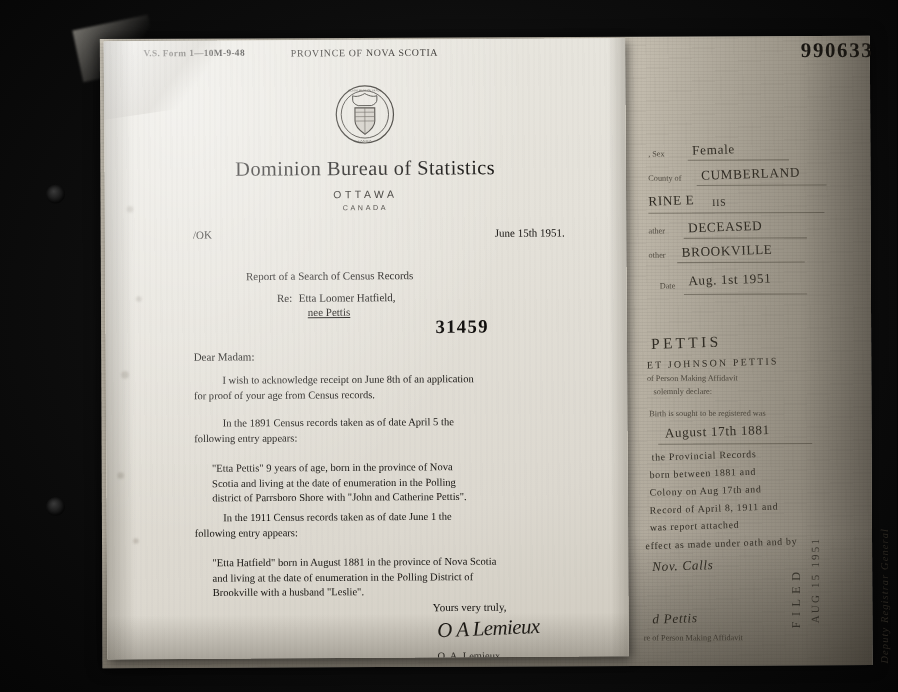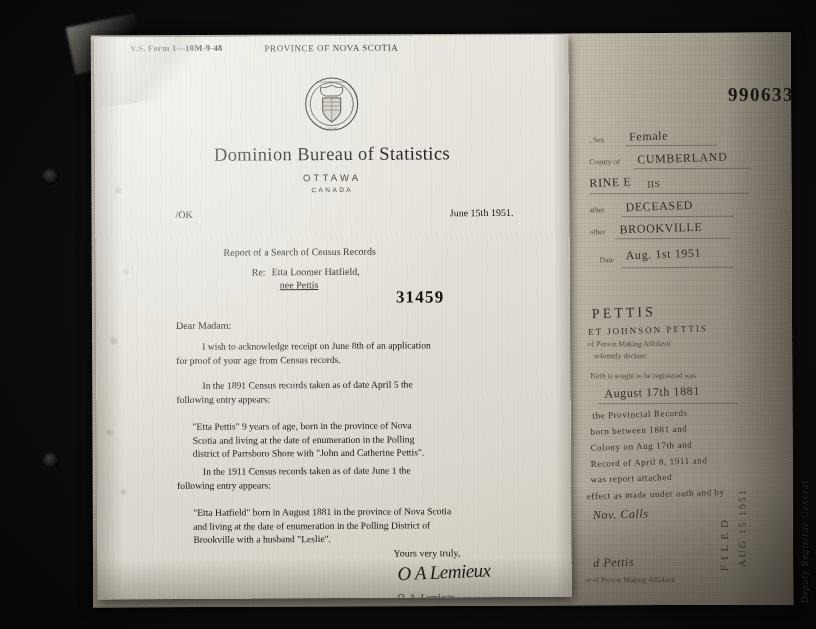--- a/index.html
+++ b/index.html
@@ -106,21 +106,20 @@
   
   #serial {
     position: absolute;
     right: 22px;
     top: 36px;
     font-family: "Liberation Serif", serif;
     font-size: 19px;
     font-weight: bold;
     letter-spacing: 1.5px;
     color: #191612;
-    margin-top: 48px;
   }
 
   
   #vertical-registrar {
     position: absolute;
     right: 6px;
     bottom: 26px;
     writing-mode: vertical-rl;
     transform: rotate(180deg);
     font-family: "Liberation Serif", serif;

